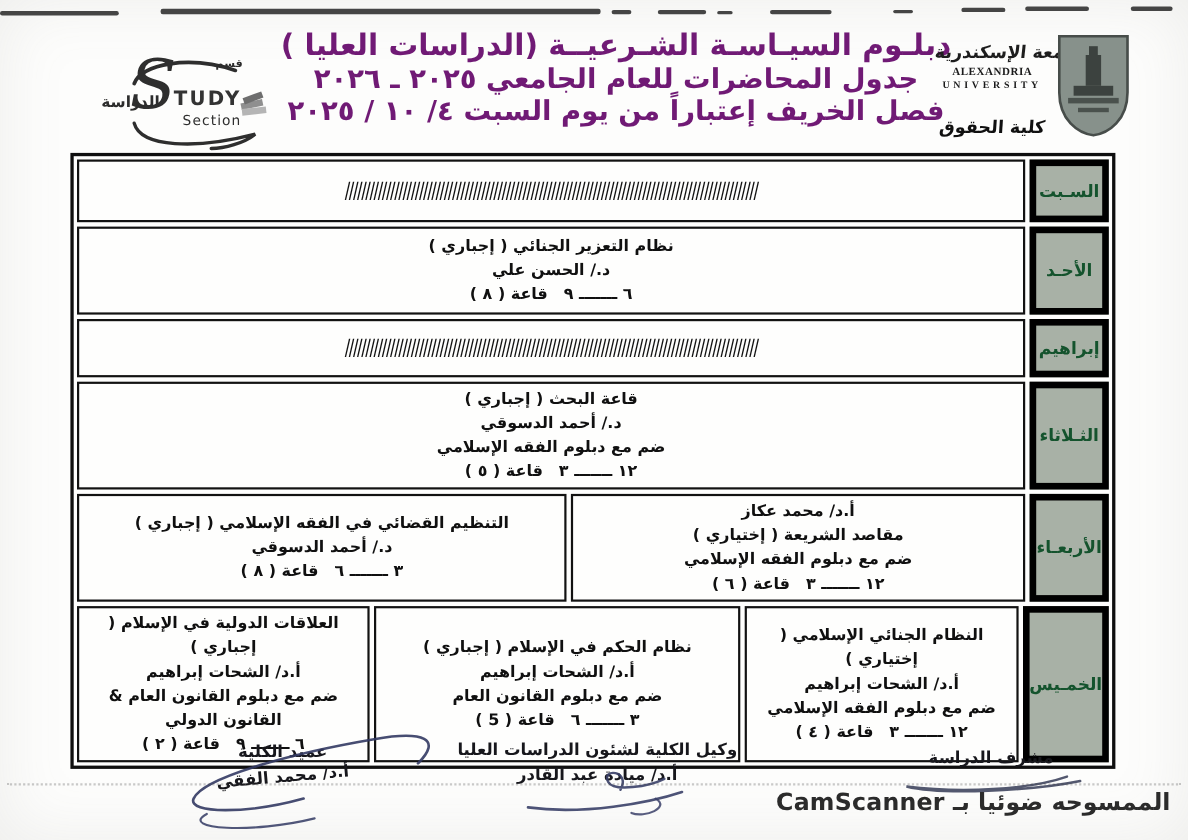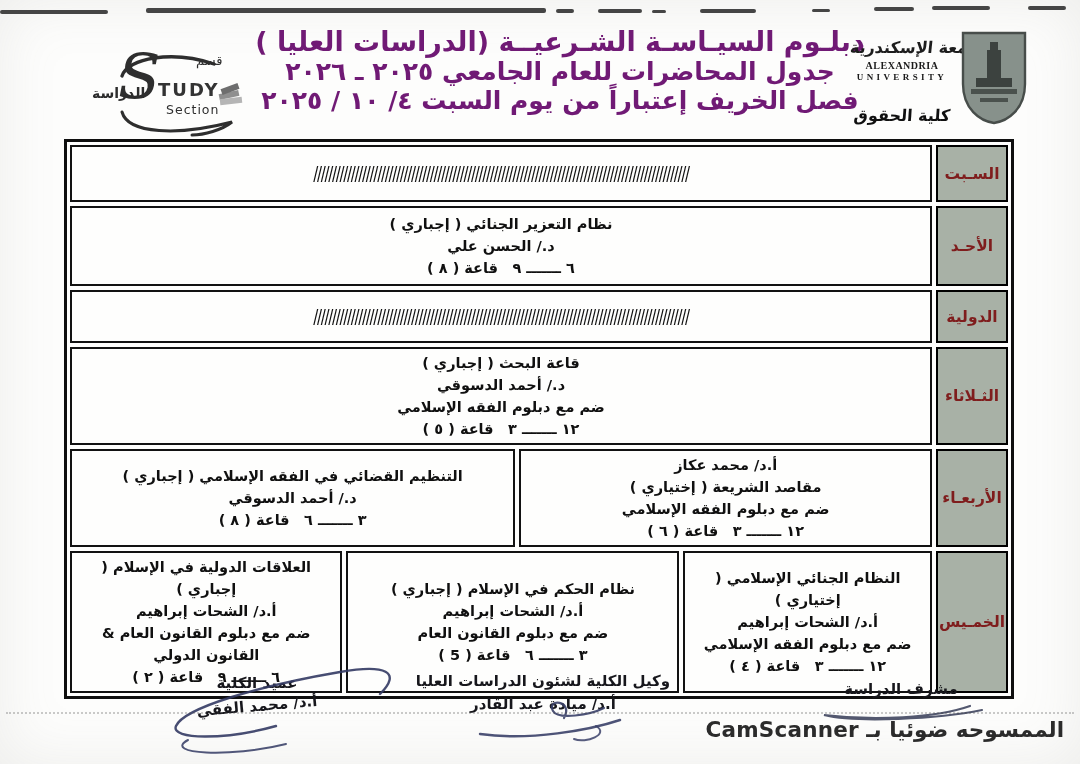--- a/index.html
+++ b/index.html
@@ -14,21 +14,21 @@
   }
   
   .seg { position:absolute; background:#262626; border-radius:2px; opacity:.85; }
   .noise-line {
     position:absolute; left:6px; right:6px; top:712px;
     border-top:2px dotted rgba(70,70,70,0.28);
   }
   
   .study-logo { position:absolute; left:92px; top:52px; width:158px; height:92px; }
   .study-logo svg.swash { position:absolute; left:0; top:0; }
-  .study-ar-top  { position:absolute; left:104px; top:1px;  font-size:13px; font-weight:400; color:#2c2c2c; }
+  .study-ar-top  { position:absolute; left:104px; top:1px;  font-size:10px; font-weight:700; color:#2c2c2c; }
   .study-ar-left { position:absolute; left:0px;  top:33px; font-size:14px; font-weight:700; color:#2c2c2c; }
   .study-s    { position:absolute; left:26px; top:-6px; font-family:"DejaVu Serif", serif; font-style:italic; font-size:62px; color:#2e2e2e; line-height:1; }
   .study-tudy { position:absolute; left:66px; top:27px; font-size:18px; letter-spacing:2px; font-weight:600; color:#333; }
   .study-sec  { position:absolute; left:74px; top:50px; font-size:12.5px; letter-spacing:1px; color:#2f2f2f; }
   .books { position:absolute; left:124px; top:30px; }
   
   .univ-logo { position:absolute; right:52px; top:28px; width:178px; height:110px; }
   .univ-text { position:absolute; left:0; top:10px; width:104px; text-align:center; }
   .univ-callig { font-size:16px; font-weight:700; transform:skewX(-6deg); color:#1d1d1d; white-space:nowrap; }
   .univ-en1 { font-family:"Liberation Serif", serif; font-weight:700; font-size:10px; letter-spacing:.5px; margin-top:3px; color:#1a1a1a; }
@@ -44,23 +44,23 @@
   .header-text .h2 { font-size:25px; line-height:1.15; }
   .header-text .h3 { font-size:25px; line-height:1.15; }
   
   .sheet {
     position:absolute; left:64px; top:139px; width:950px;
     border:3px solid #0f0f0f; padding:3px; background:#fefefd;
     direction:rtl; display:flex; flex-direction:column; gap:4px;
   }
   .trow { display:flex; gap:4px; }
   .day {
-    flex:0 0 72px; background:#a8b1a6; border:2px solid #000000;
+    flex:0 0 72px; background:#a8b1a6; border:6px solid #000000;
     display:flex; align-items:center; justify-content:center;
-    font-weight:700; font-size:15.5px; color:#7f1d1d;
+    font-weight:700; font-size:15.5px; color:#14532d;
   }
   .cell {
     border:2px solid #121212; display:flex; flex-direction:column;
     justify-content:center; align-items:center; text-align:center;
     padding:3px 10px; font-weight:700; font-size:14.5px; line-height:1.52; color:#101010;
   }
   .cell .line { width:100%; }
   .grow { flex:1 1 auto; }
   .r0 { min-height:57px; } .r1 { min-height:80px; } .r2 { min-height:53px; }
   .r3 { min-height:95px; } .r4 { min-height:95px; } .r5 { min-height:118px; }
@@ -154,21 +154,21 @@
     <div class="trow r1">
       <div class="day">الأحـد</div>
       <div class="cell grow">
         <div class="line">نظام التعزير الجنائي ( إجباري )</div>
         <div class="line">د./ الحسن علي</div>
         <div class="line">٦ ـــــــ ٩ قاعة ( ٨ )</div>
       </div>
     </div>
 
     <div class="trow r2">
-      <div class="day">الدولية</div>
+      <div class="day">إبراهيم</div>
       <div class="cell grow">
         <div class="line slashes">////////////////////////////////////////////////////////////////////////////////////////////////////</div>
       </div>
     </div>
 
     <div class="trow r3">
       <div class="day">الثـلاثاء</div>
       <div class="cell grow">
         <div class="line">قاعة البحث ( إجباري )</div>
         <div class="line">د./ أحمد الدسوقي</div>

